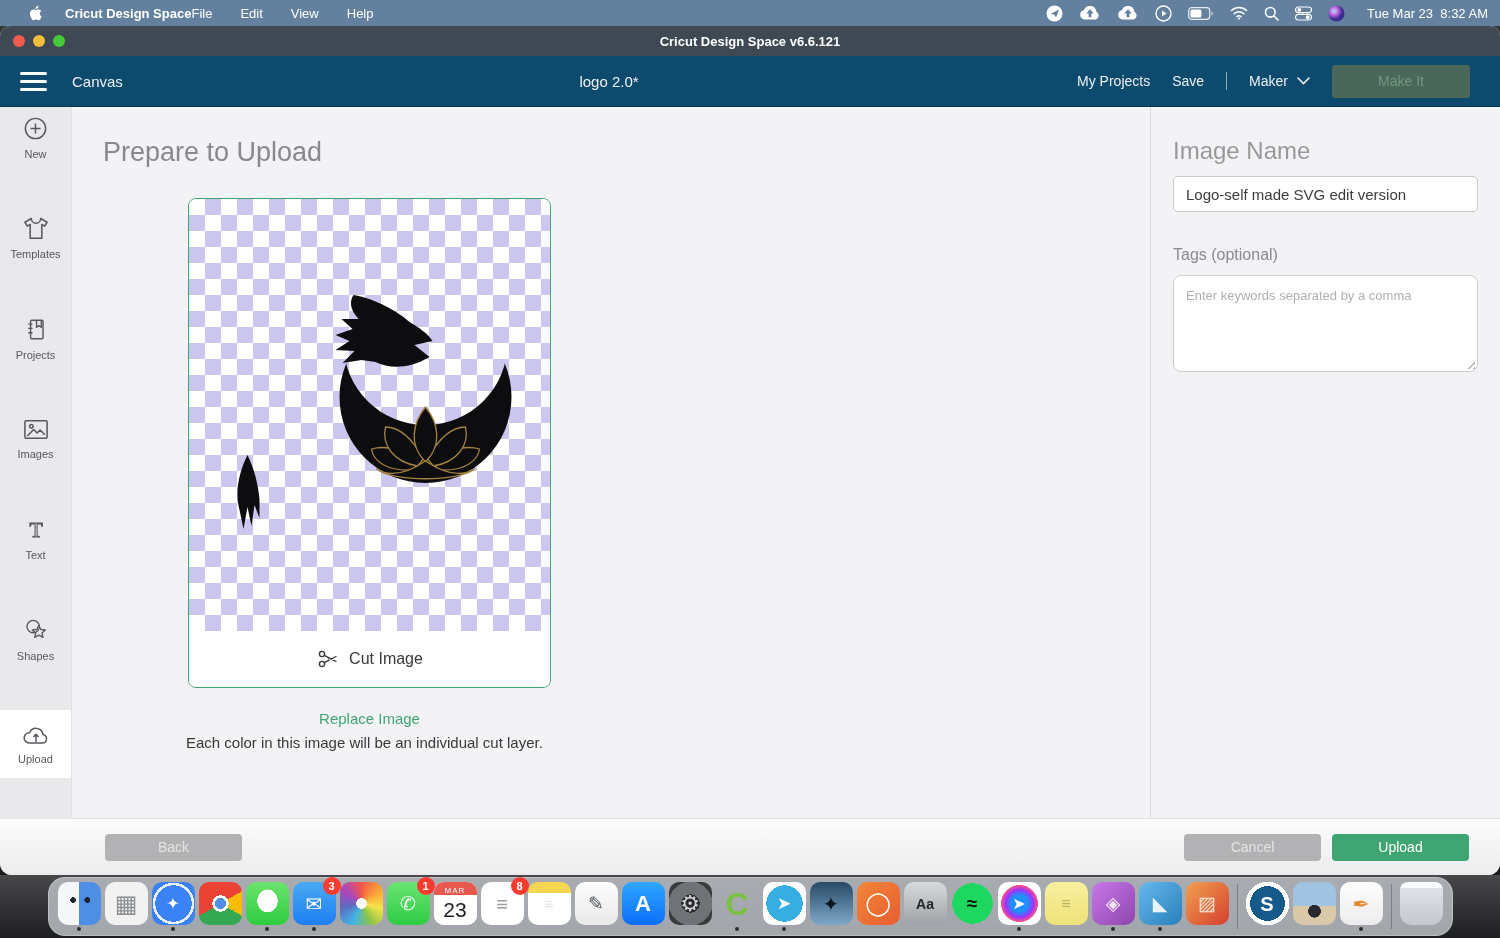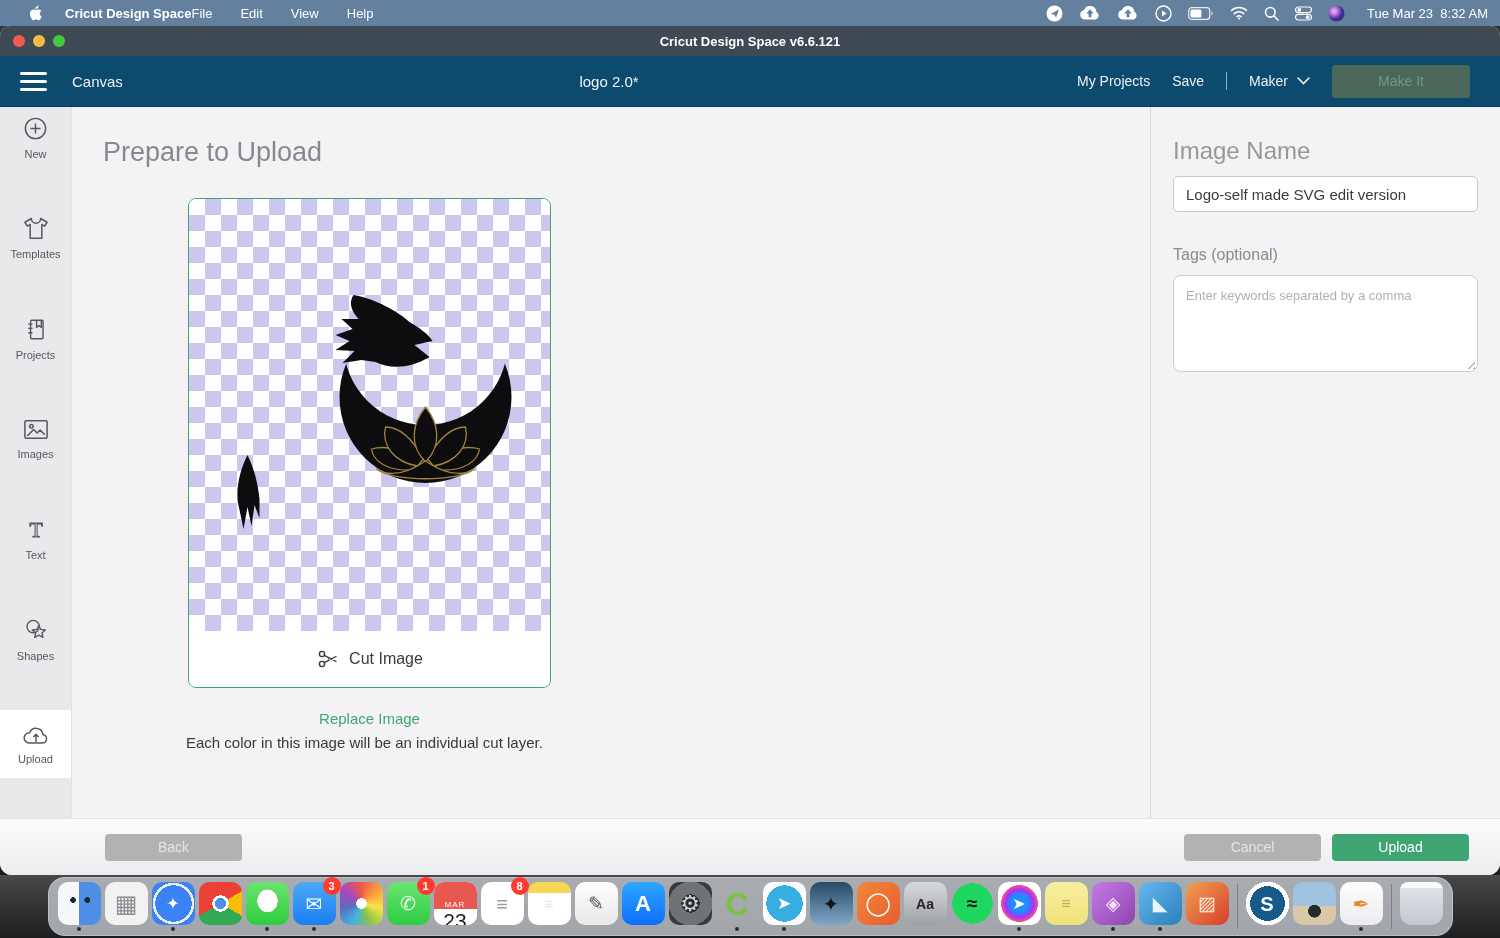--- a/index.html
+++ b/index.html
@@ -99,21 +99,21 @@
   .dock-divider { width:1px; background:rgba(45,45,50,.35); height:45px; margin:2px 6px 0; }
   .dock-item { width:47px; display:flex; flex-direction:column; align-items:center; cursor:pointer; }
   .tile { position:relative; width:43px; height:43px; border-radius:10px; display:flex; align-items:center;
     justify-content:center; font-size:22px; }
   .tile .glyph { line-height:1; }
   .badge { position:absolute; top:-5px; right:-5px; min-width:18px; height:18px; border-radius:9px;
     background:#ff3b30; color:#fff; font-size:11px; display:flex; align-items:center; justify-content:center;
     padding:0 4px; font-weight:bold; }
   .dock-dot { width:4px; height:4px; border-radius:50%; background:#2d2d2f; margin:2px 0 3px; }
   .cal { display:flex; flex-direction:column; width:100%; height:100%; border-radius:10px; overflow:hidden; text-align:center; }
-  .cal-month { background:#e8584f; color:#fff; font-size:8px; padding-top:18px; letter-spacing:1px; }
+  .cal-month { background:#e8584f; color:#fff; font-size:8px; padding-top:4px; letter-spacing:1px; }
   .cal-day { flex:1; background:#fff; color:#1d1d1f; font-size:21px; display:flex; align-items:center; justify-content:center; }
 
   svg { display:block; }
 </style>
 </head>
 <body>
 
 <div class="screen">
 
   <div class="menubar">

